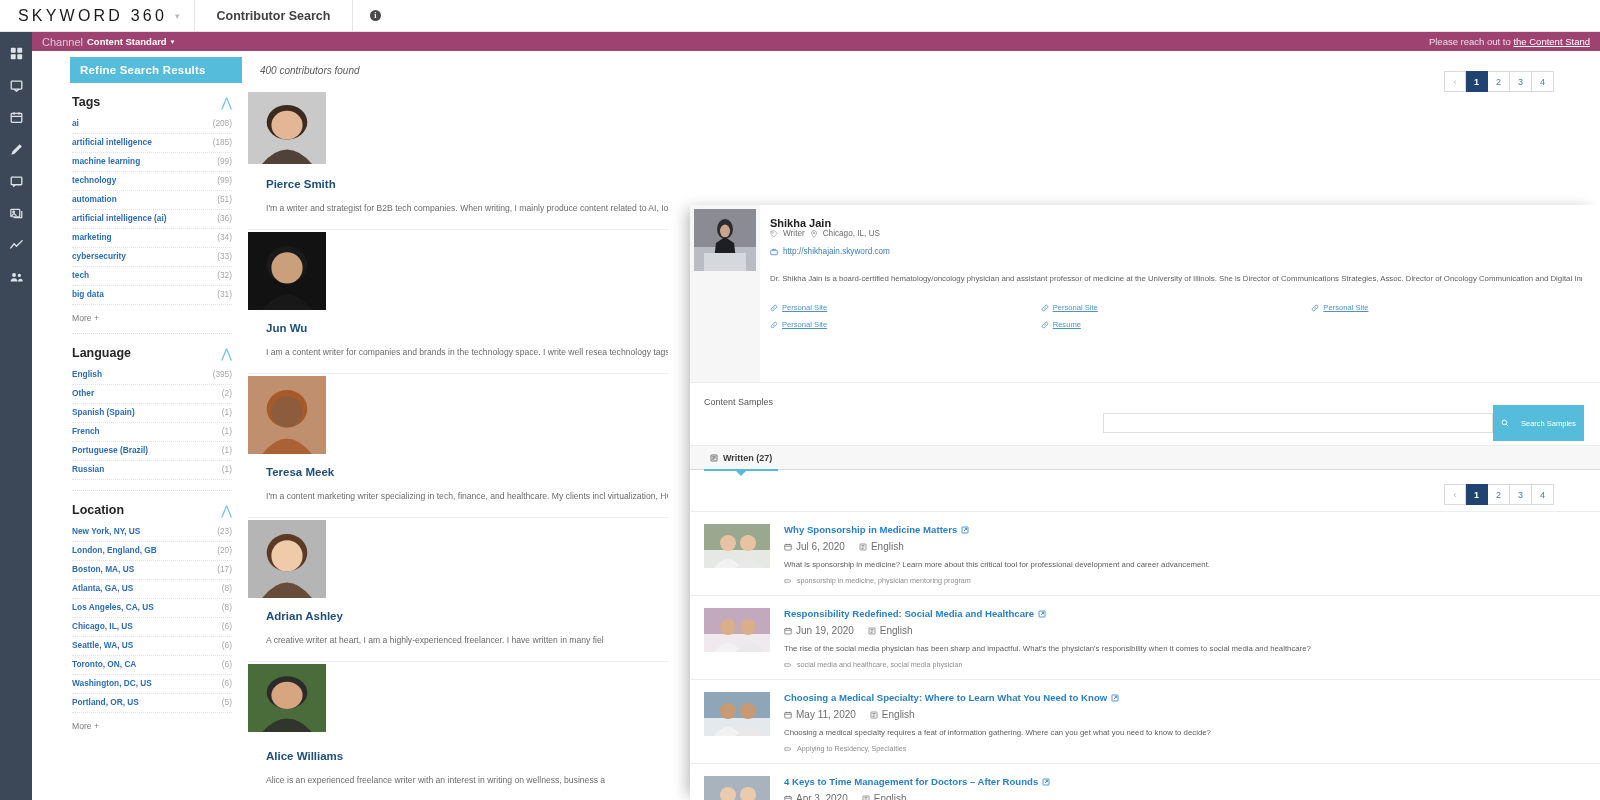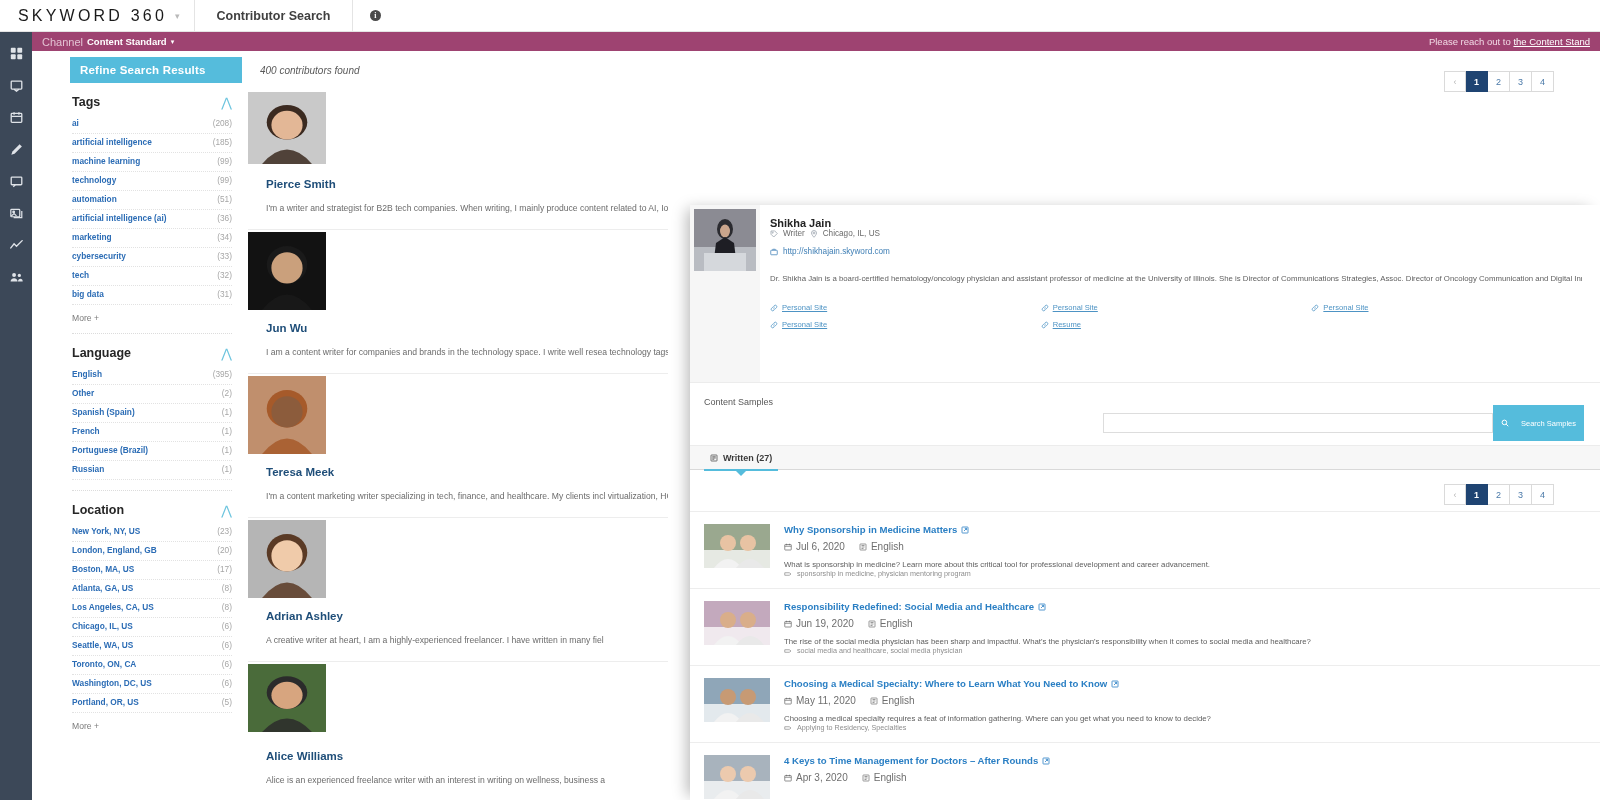--- a/index.html
+++ b/index.html
@@ -198,21 +198,21 @@
   .sample-row { display: flex; border-top: 1px solid #ededed; padding: 12px 14px 10px 14px; }
   .sample-thumb { width: 66px; height: 44px; flex: 0 0 66px; background: #cfd4cc; overflow: hidden; position: relative; }
   .sample-body { padding-left: 14px; flex: 1; min-width: 0; }
   .sample-title {
     font-size: 9.6px; font-weight: 700; color: #2a7fc4; display: flex; align-items: center; gap: 4px;
     white-space: nowrap;
   }
   .sample-meta { margin-top: 6px; display: flex; align-items: center; gap: 14px; font-size: 10px; color: #6e6e6e; }
   .sample-meta span { display: flex; align-items: center; gap: 4px; }
   .sample-desc { margin-top: 8px; font-size: 7.8px; color: #5d5d5d; white-space: nowrap; overflow: hidden; }
-  .sample-tags { font-size: 7.2px; color: #8e8e8e; display: flex; align-items: center; gap: 5px; }
+  .sample-tags { margin-top: 7px; font-size: 7.2px; color: #8e8e8e; display: flex; align-items: center; gap: 5px; }
 
   .mini-ico { width: 8px; height: 8px; display: inline-block; vertical-align: middle; }
   .mini-ico svg { width: 8px; height: 8px; display: block; }
 </style>
 </head>
 <body>
 
 <div id="root">
 
   <div class="topbar">

